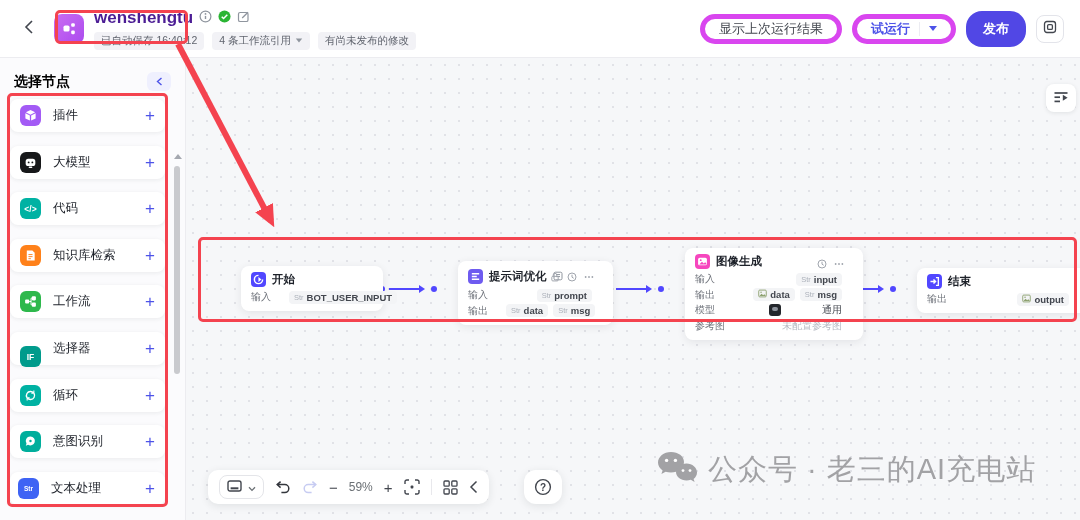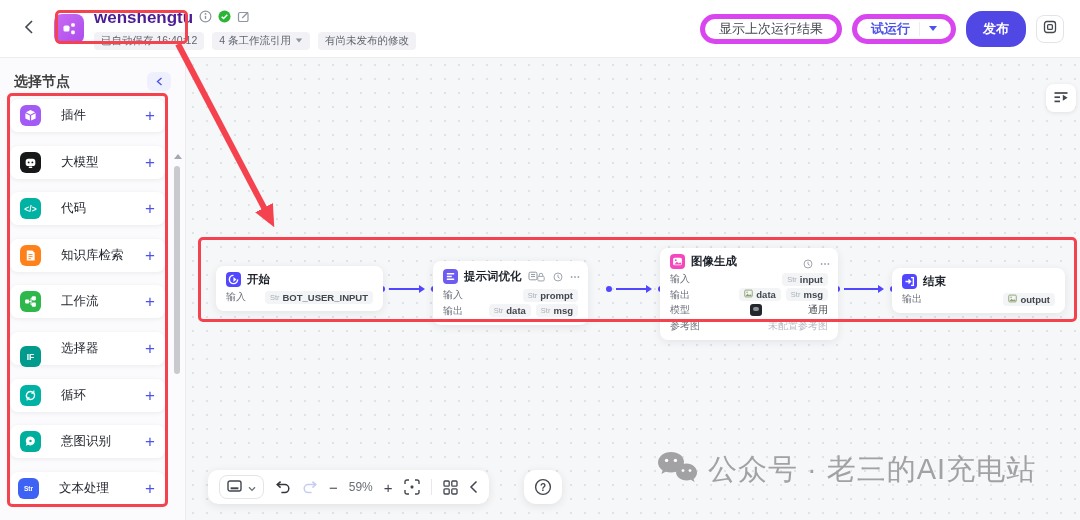--- a/index.html
+++ b/index.html
@@ -35,44 +35,44 @@
   .test-run .divider-v { width:1px; height:14px; background:#ececf2; }
   .test-run .caret-down { border-top-color:#4d53e8; }
   .publish-btn { height:36px; padding:0 17px; border-radius:16px; border:none; background:#5147e5;
     color:#fff; font-size:13px; font-weight:600; cursor:pointer; font-family:inherit; }
   .copy-btn { width:28px; height:28px; border-radius:8px; border:1px solid #e3e4ea; background:#fff;
     display:flex; align-items:center; justify-content:center; cursor:pointer; }
   
   .sidebar { position:absolute; left:0; top:58px; width:186px; height:462px;
     background:#fbfbfd; border-right:1px solid #ececf0; z-index:10; }
   .sidebar-head { display:flex; align-items:center; justify-content:space-between; padding:14px 14px 0 14px; }
-  .sidebar-title { font-size:14px; font-weight:700; color:#404040; }
+  .sidebar-title { font-size:14px; font-weight:700; color:#000000; }
   .collapse-btn { width:24px; height:19px; border-radius:6px; border:none; background:#eff0fe;
     color:#4d53e8; font-size:11px; cursor:pointer; display:flex; align-items:center; justify-content:center; }
   .node-card { position:absolute; left:10px; width:155px; height:33px; background:#fff; border-radius:8px;
-    box-shadow:0 1px 4px rgba(31,35,41,.08); display:flex; align-items:center; padding:0 10px; gap:20px;
+    box-shadow:0 1px 4px rgba(31,35,41,.08); display:flex; align-items:center; padding:0 10px; gap:12px;
     cursor:pointer; }
   .node-card .c-icon { width:21px; height:21px; border-radius:6px; display:flex; align-items:center;
     justify-content:center; flex:0 0 auto; color:#fff; }
   .glyph-text { color:#fff; font-weight:700; font-size:8.5px; letter-spacing:0; }
   .node-card .c-label { font-size:12.5px; font-weight:500; color:#1d2129; flex:1; white-space:nowrap; }
   .node-card .c-add { font-size:17px; color:#4d53e8; font-weight:400; line-height:1; }
   .scrollbar { position:absolute; left:172px; top:96px; width:10px; height:410px; }
   .scroll-thumb { position:absolute; left:2px; top:12px; width:6px; height:208px; background:#c9cace; border-radius:3px; }
   .scroll-arrow { position:absolute; left:2px; width:0; height:0; border-left:4px solid transparent; border-right:4px solid transparent; }
   .scroll-up { top:0; border-bottom:5px solid #a5a8b0; }
   
   .canvas-bg { position:absolute; left:186px; top:58px; width:894px; height:462px; background:#f6f7f9;
     background-image:radial-gradient(circle,#e1e2e7 1px,transparent 1.3px); background-size:14px 14px; z-index:1; }
   .panel-toggle { position:absolute; left:1046px; top:84px; width:30px; height:28px; border-radius:8px;
     background:#fff; border:none; box-shadow:0 1px 4px rgba(31,35,41,.1); cursor:pointer; z-index:10;
     display:flex; align-items:center; justify-content:center; }
   
   .wf-node { position:absolute; background:#fff; border-radius:8px; box-shadow:0 2px 8px rgba(31,35,41,.09);
-    padding:6px 10px 7px 10px; z-index:10; cursor:pointer; }
+    padding:6px 21px 7px 10px; z-index:10; cursor:pointer;margin-left:25px; }
   .node-head { display:flex; align-items:center; gap:6px; margin-bottom:3px; position:relative; }
   .node-head .n-icon { width:15px; height:15px; border-radius:4px; display:flex; align-items:center;
     justify-content:center; flex:0 0 auto; }
   .node-head .n-title { font-size:11.5px; font-weight:700; color:#1d2129; white-space:nowrap; }
   .node-head-icons { position:absolute; right:-2px; top:1px; display:flex; align-items:center; gap:7px; color:#a0a5ad; }
   .wf-row { display:flex; align-items:center; min-height:14px; margin-top:1.5px;justify-content:space-between; }
   .wf-row .r-label { width:38px; flex:0 0 auto; font-size:10px; color:#6f737b; }
   .tags { display:flex; gap:5px; align-items:center; }
   .tag { background:#f3f4f6; border-radius:4px; padding:1px 5px; font-size:9.5px; font-weight:600;
     color:#42464e; display:flex; align-items:center; gap:3px; white-space:nowrap; }
@@ -291,21 +291,21 @@
     <svg width="16" height="14" viewBox="0 0 16 14">
         <path d="M1.5 3h13" stroke="#42464e" stroke-width="1.7"></path>
         <path d="M1.5 7.2h5.5" stroke="#42464e" stroke-width="1.7"></path>
         <path d="M1.5 11.4h5.5" stroke="#42464e" stroke-width="1.7"></path>
         <path d="M9.8 4.8 14.6 7.8 9.8 10.8Z" fill="#42464e"></path>
       </svg>
   </span>
 </button>
 
 <div id="nodes-layer">
-    <div class="wf-node" style="left: 216px; top: 266px; width: 167px;">
+    <div class="wf-node" style="left: 216px; top: 266px; width: 142px;">
       <div class="node-head">
         <span class="n-icon" style="background: rgb(81, 71, 255);">
           <svg width="11" height="11" viewBox="0 0 12 12" fill="none">
             <path d="M6 1.5A4.5 4.5 0 1 0 10.5 6" stroke="#fff" stroke-width="1.6"></path>
             <path d="M5.9 3.4 9.2 6 5.9 8.6Z" fill="#fff"></path>
           </svg>
         </span>
         <span class="n-title">开始</span>
       </div>
       <div class="wf-row">

